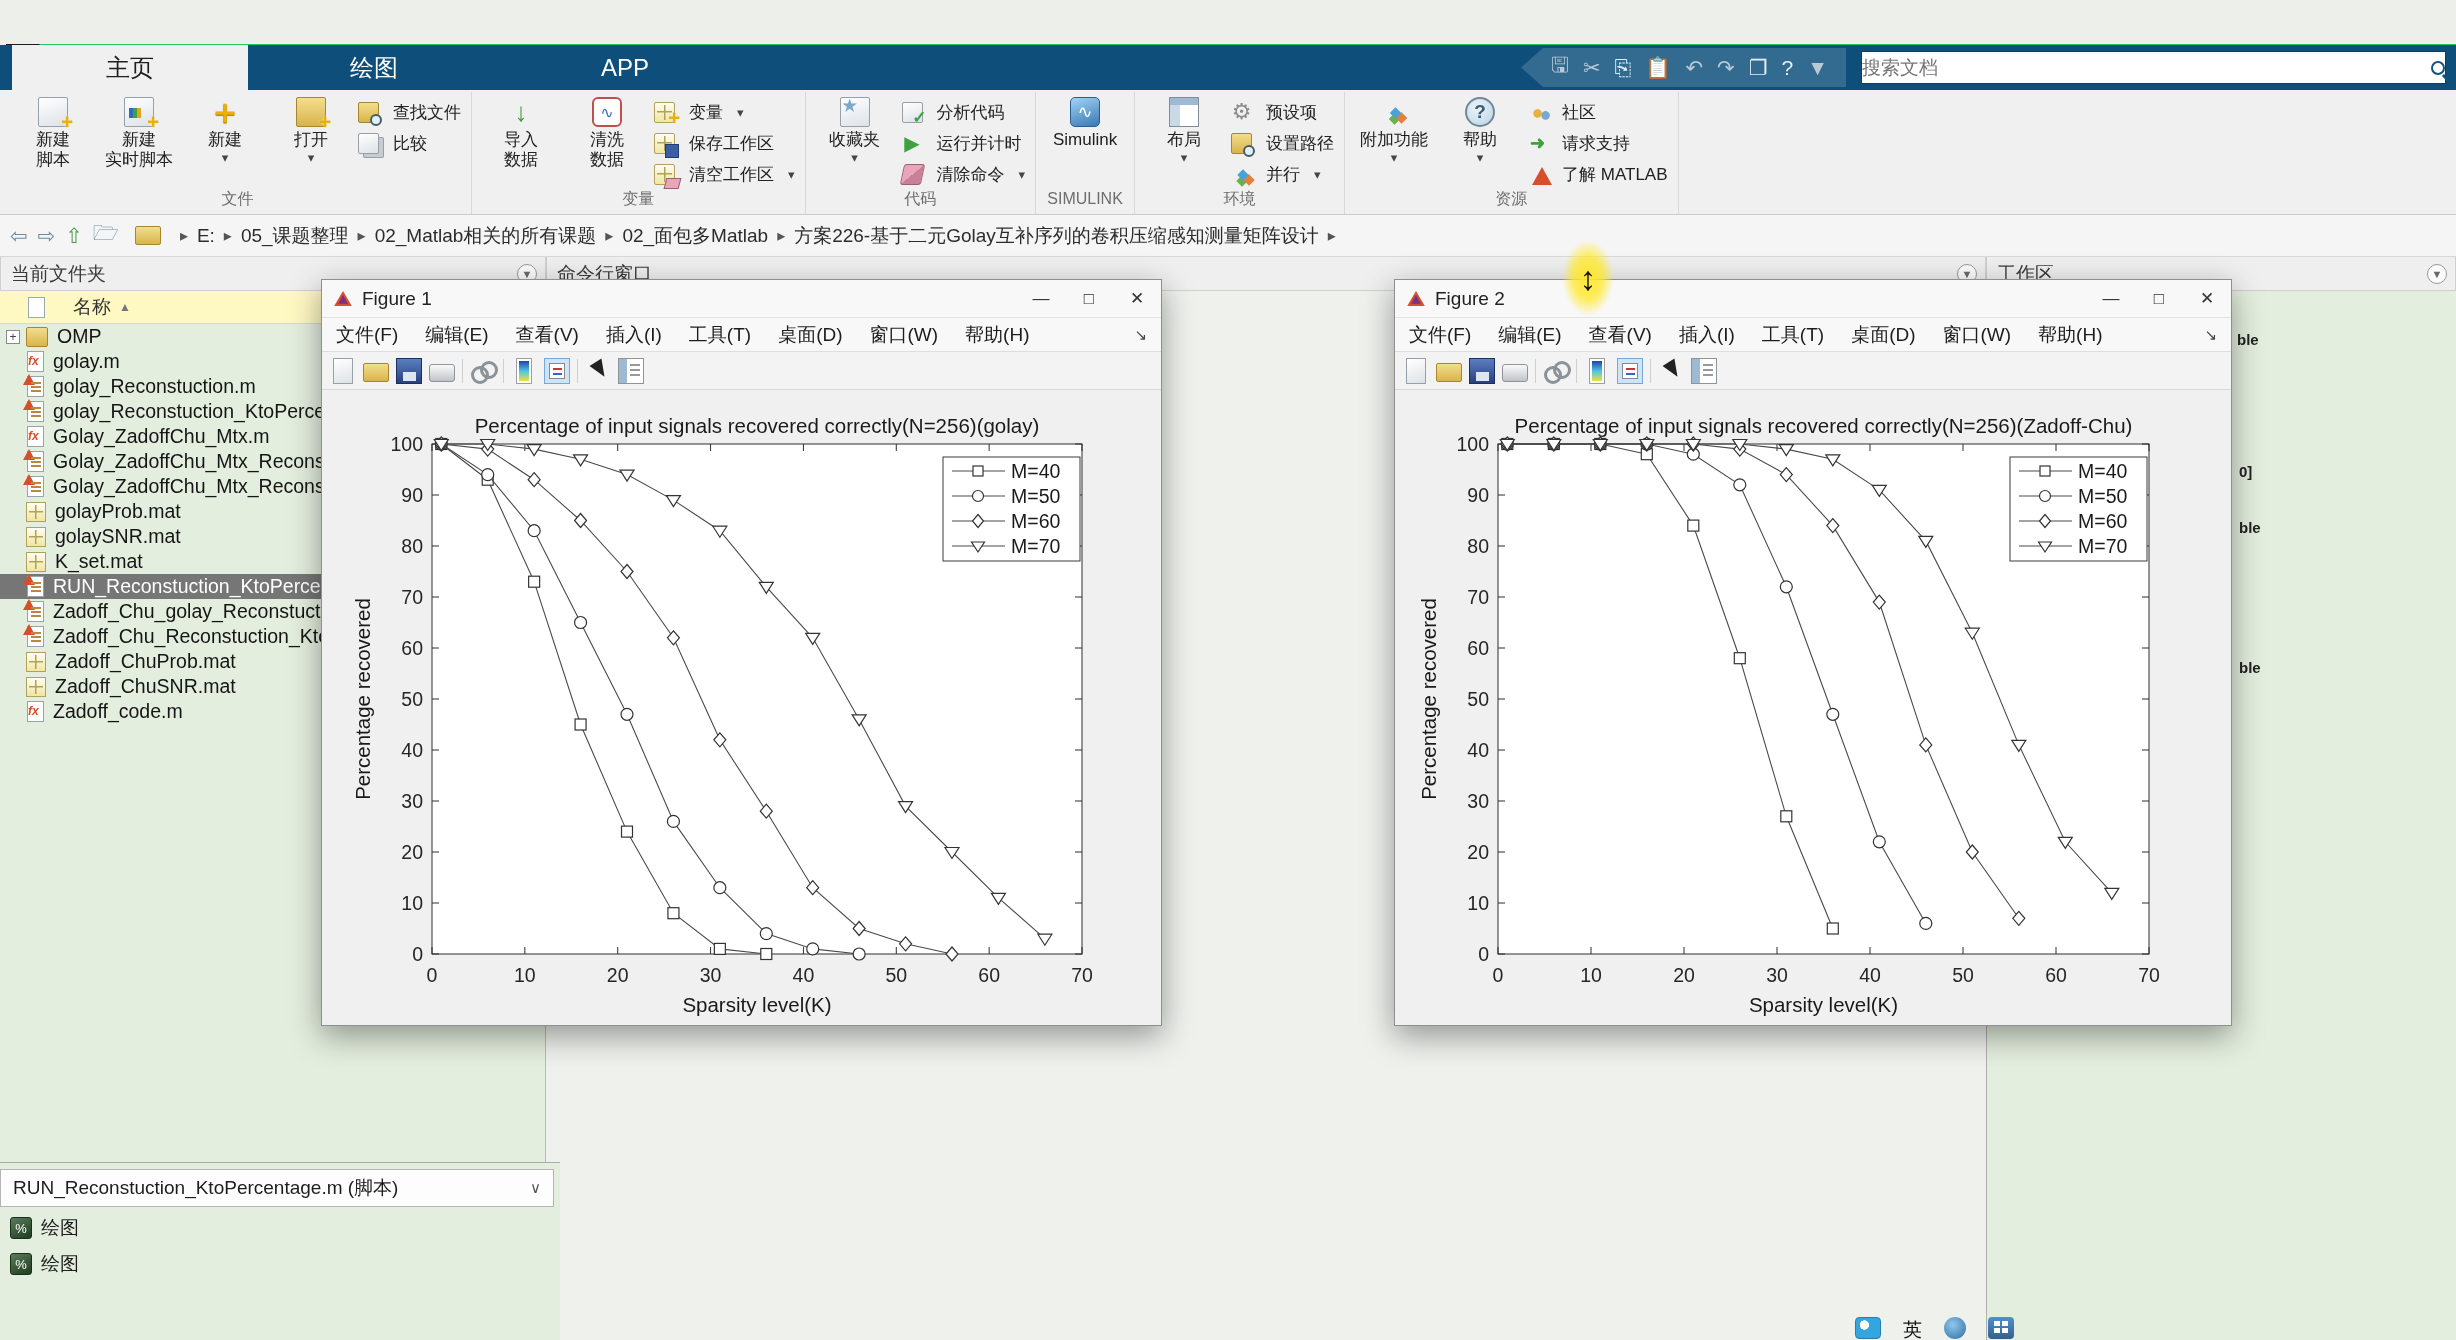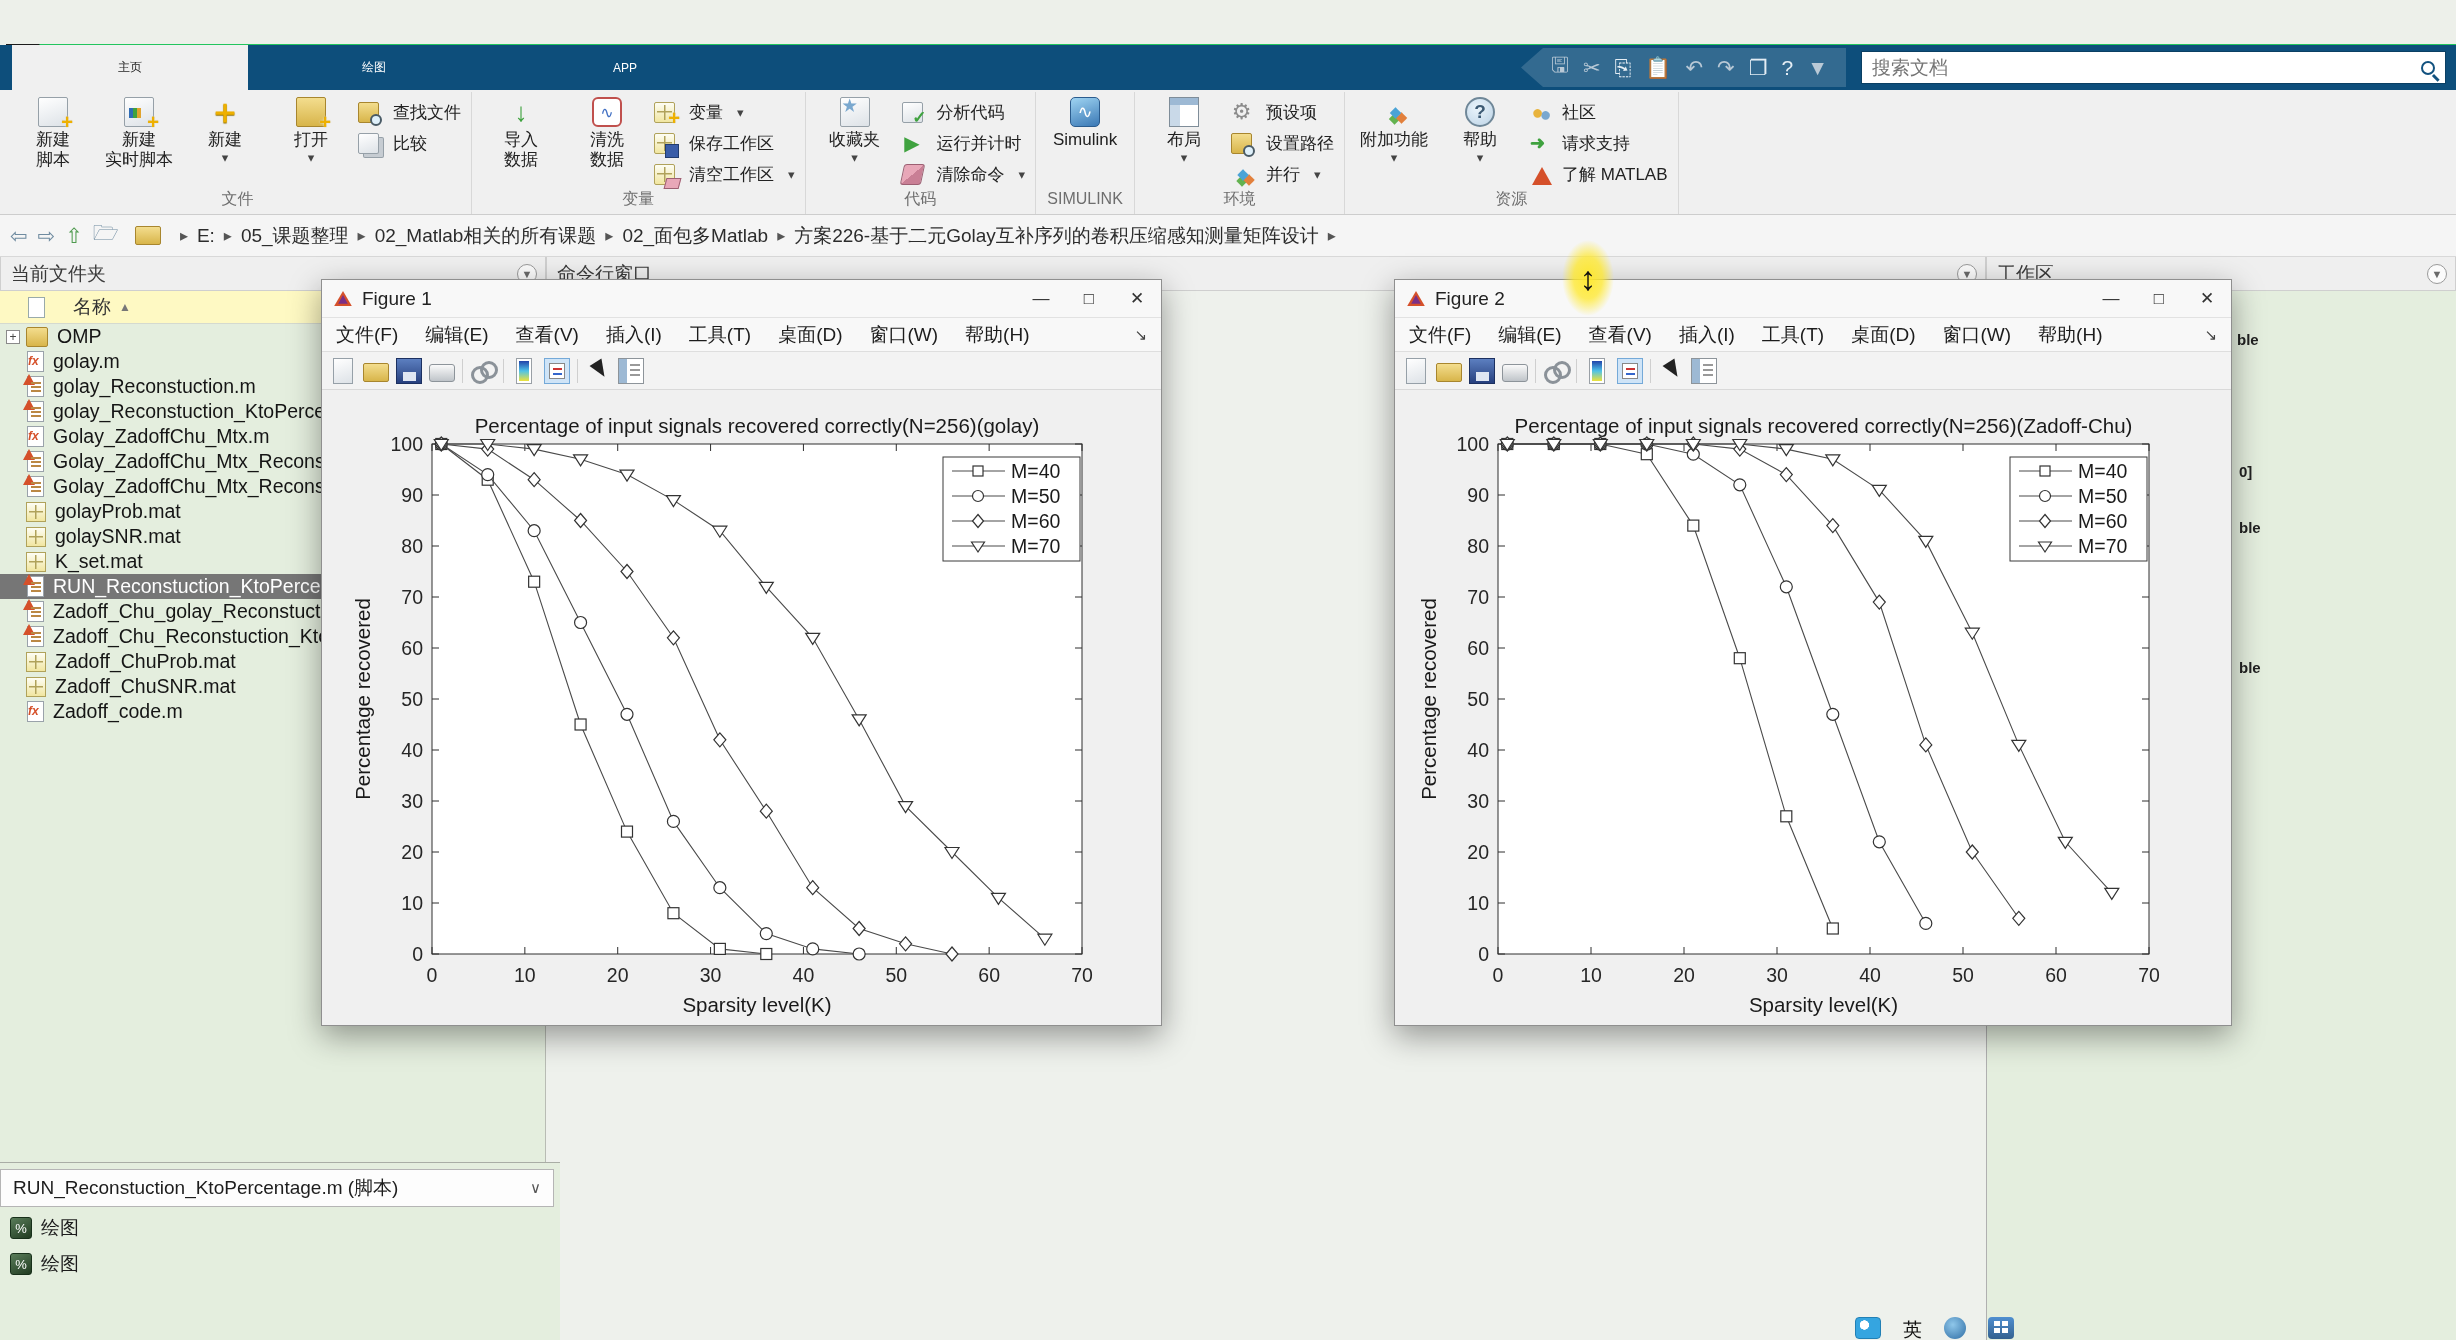--- a/index.html
+++ b/index.html
@@ -11,26 +11,26 @@
   #titlebar { position:absolute; left:6px; top:0; width:2456px; height:45px; background:#22c55e;margin-top:44px; }
   #corner-wedge { position:absolute; left:0; top:0; width:0; height:0; border-top:30px solid #1c1c1c; border-right:34px solid transparent; }
   .mlogo { position:absolute; width:0; height:0; border-left:11px solid transparent; border-right:11px solid transparent; border-bottom:19px solid #d5502a; }
   .mlogo::after { content:""; position:absolute; left:-6px; top:5px; width:0; height:0; border-left:6px solid transparent; border-right:6px solid transparent; border-bottom:11px solid #7b2f86; }
   #titlebar .mlogo { left:52px; top:12px; }
   #win-title { position:absolute; left:90px; top:11px; font-size:20px; color:#4b4b4b; }
   #win-min { position:absolute; right:30px; top:4px; font-size:20px; color:#555; }
 
   
   #tabband { position:absolute; left:0; top:45px; width:2456px; height:45px; background:#0d4e7b; }
-  .tab { position:absolute; top:0; height:45px; display:flex; align-items:center; justify-content:center; font-size:12px; color:#fff; cursor:default; }
+  .tab { position:absolute; top:0; height:45px; display:flex; align-items:center; justify-content:center; font-size:24px; color:#fff; cursor:default; }
   .tab.active { background:#f0f0f0; color:#1f1f1f; }
   #qat { position:absolute; right:610px; top:3px; height:39px; display:flex; align-items:center; gap:14px; padding:0 18px 0 30px; background:rgba(255,255,255,.16); clip-path:polygon(22px 0,100% 0,100% 100%,22px 100%,0 50%); }
   .qat-ic { font-size:21px; color:#b9c9d6; }
   .qat-ic.en { color:#e4edf4; }
-  #searchbox { position:absolute; right:10px; top:6px; width:585px; height:33px; background:#fff; border:1px solid #0a3f63; display:flex; align-items:center; padding:0 10px; }
+  #searchbox { position:absolute; right:10px; top:6px; width:585px; height:33px; background:#fff; border:1px solid #0a3f63; display:flex; align-items:center; padding:0 0; }
   #search-ph { flex:1; font-size:19px; color:#6f6f6f; border:0; outline:0; background:transparent; font-family:inherit; }
   .lens { position:relative; width:14px; height:14px; border:2.5px solid #12527f; border-radius:50%; }
   .lens::after { content:""; position:absolute; left:11px; top:11px; width:8px; height:2.5px; background:#12527f; transform:rotate(45deg); transform-origin:0 0; }
 
   
   #ribbon { position:absolute; left:0; top:90px; width:2456px; height:125px; background:#f0f0f0; border-bottom:1px solid #cdcdcd; display:flex; padding:2px 4px 0; }
   .rgroup { display:flex; flex-direction:column; border-right:1px solid #d8d8d8; padding:2px 10px 0; }
   .rbody { display:flex; gap:8px; height:94px; align-items:flex-start; }
   .rlabel { height:24px; text-align:center; color:#6e6e6e; font-size:16px; line-height:22px; }
   .rbtn-large { width:78px; display:flex; flex-direction:column; align-items:center; font-size:17px; color:#222; padding-top:3px; }

